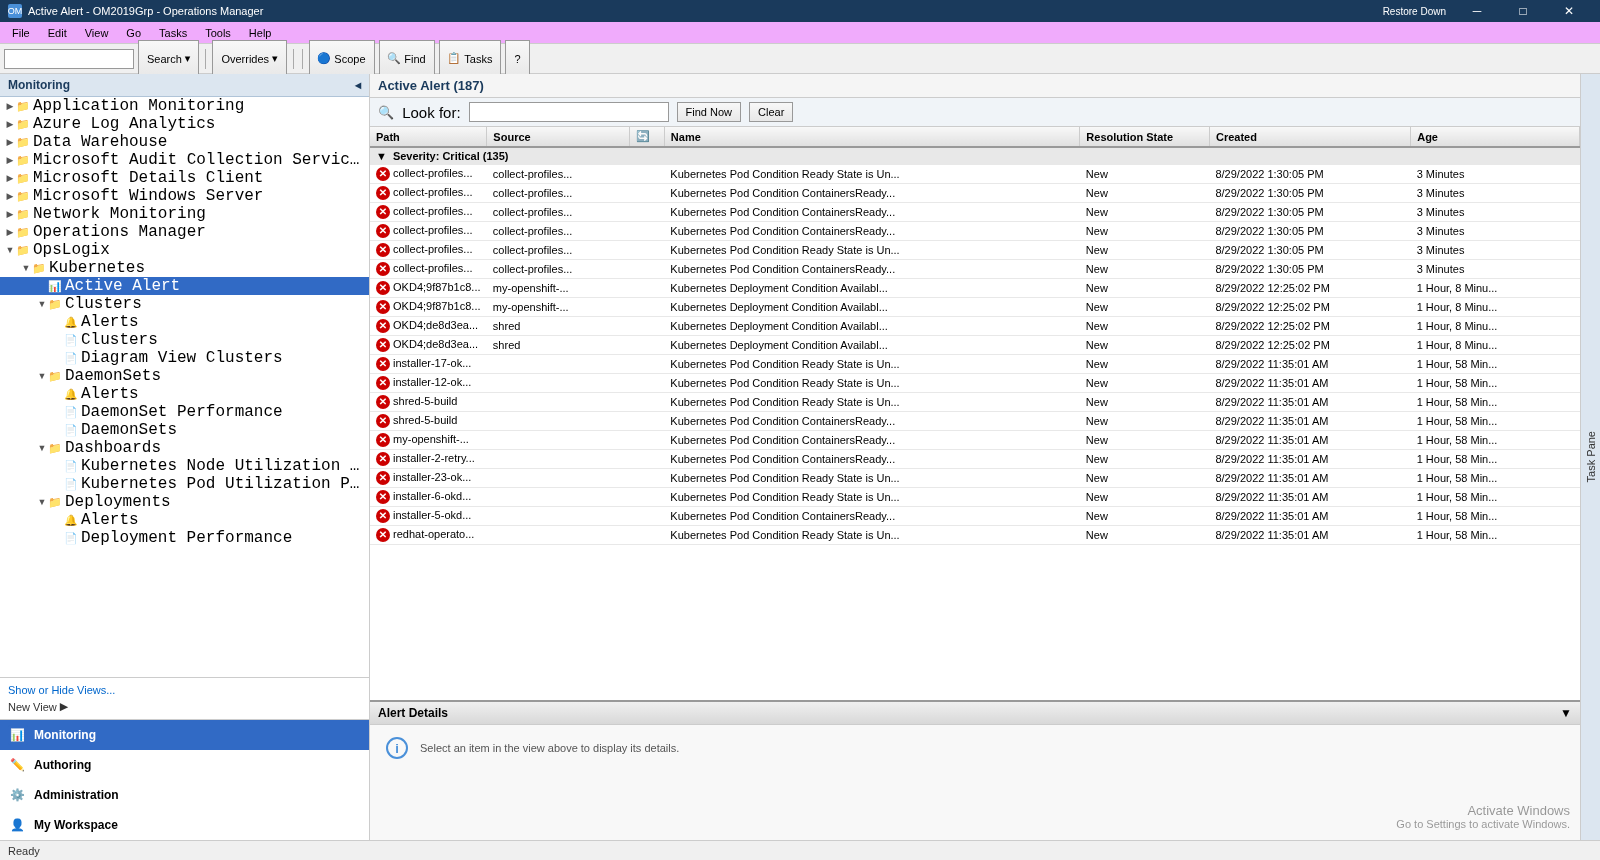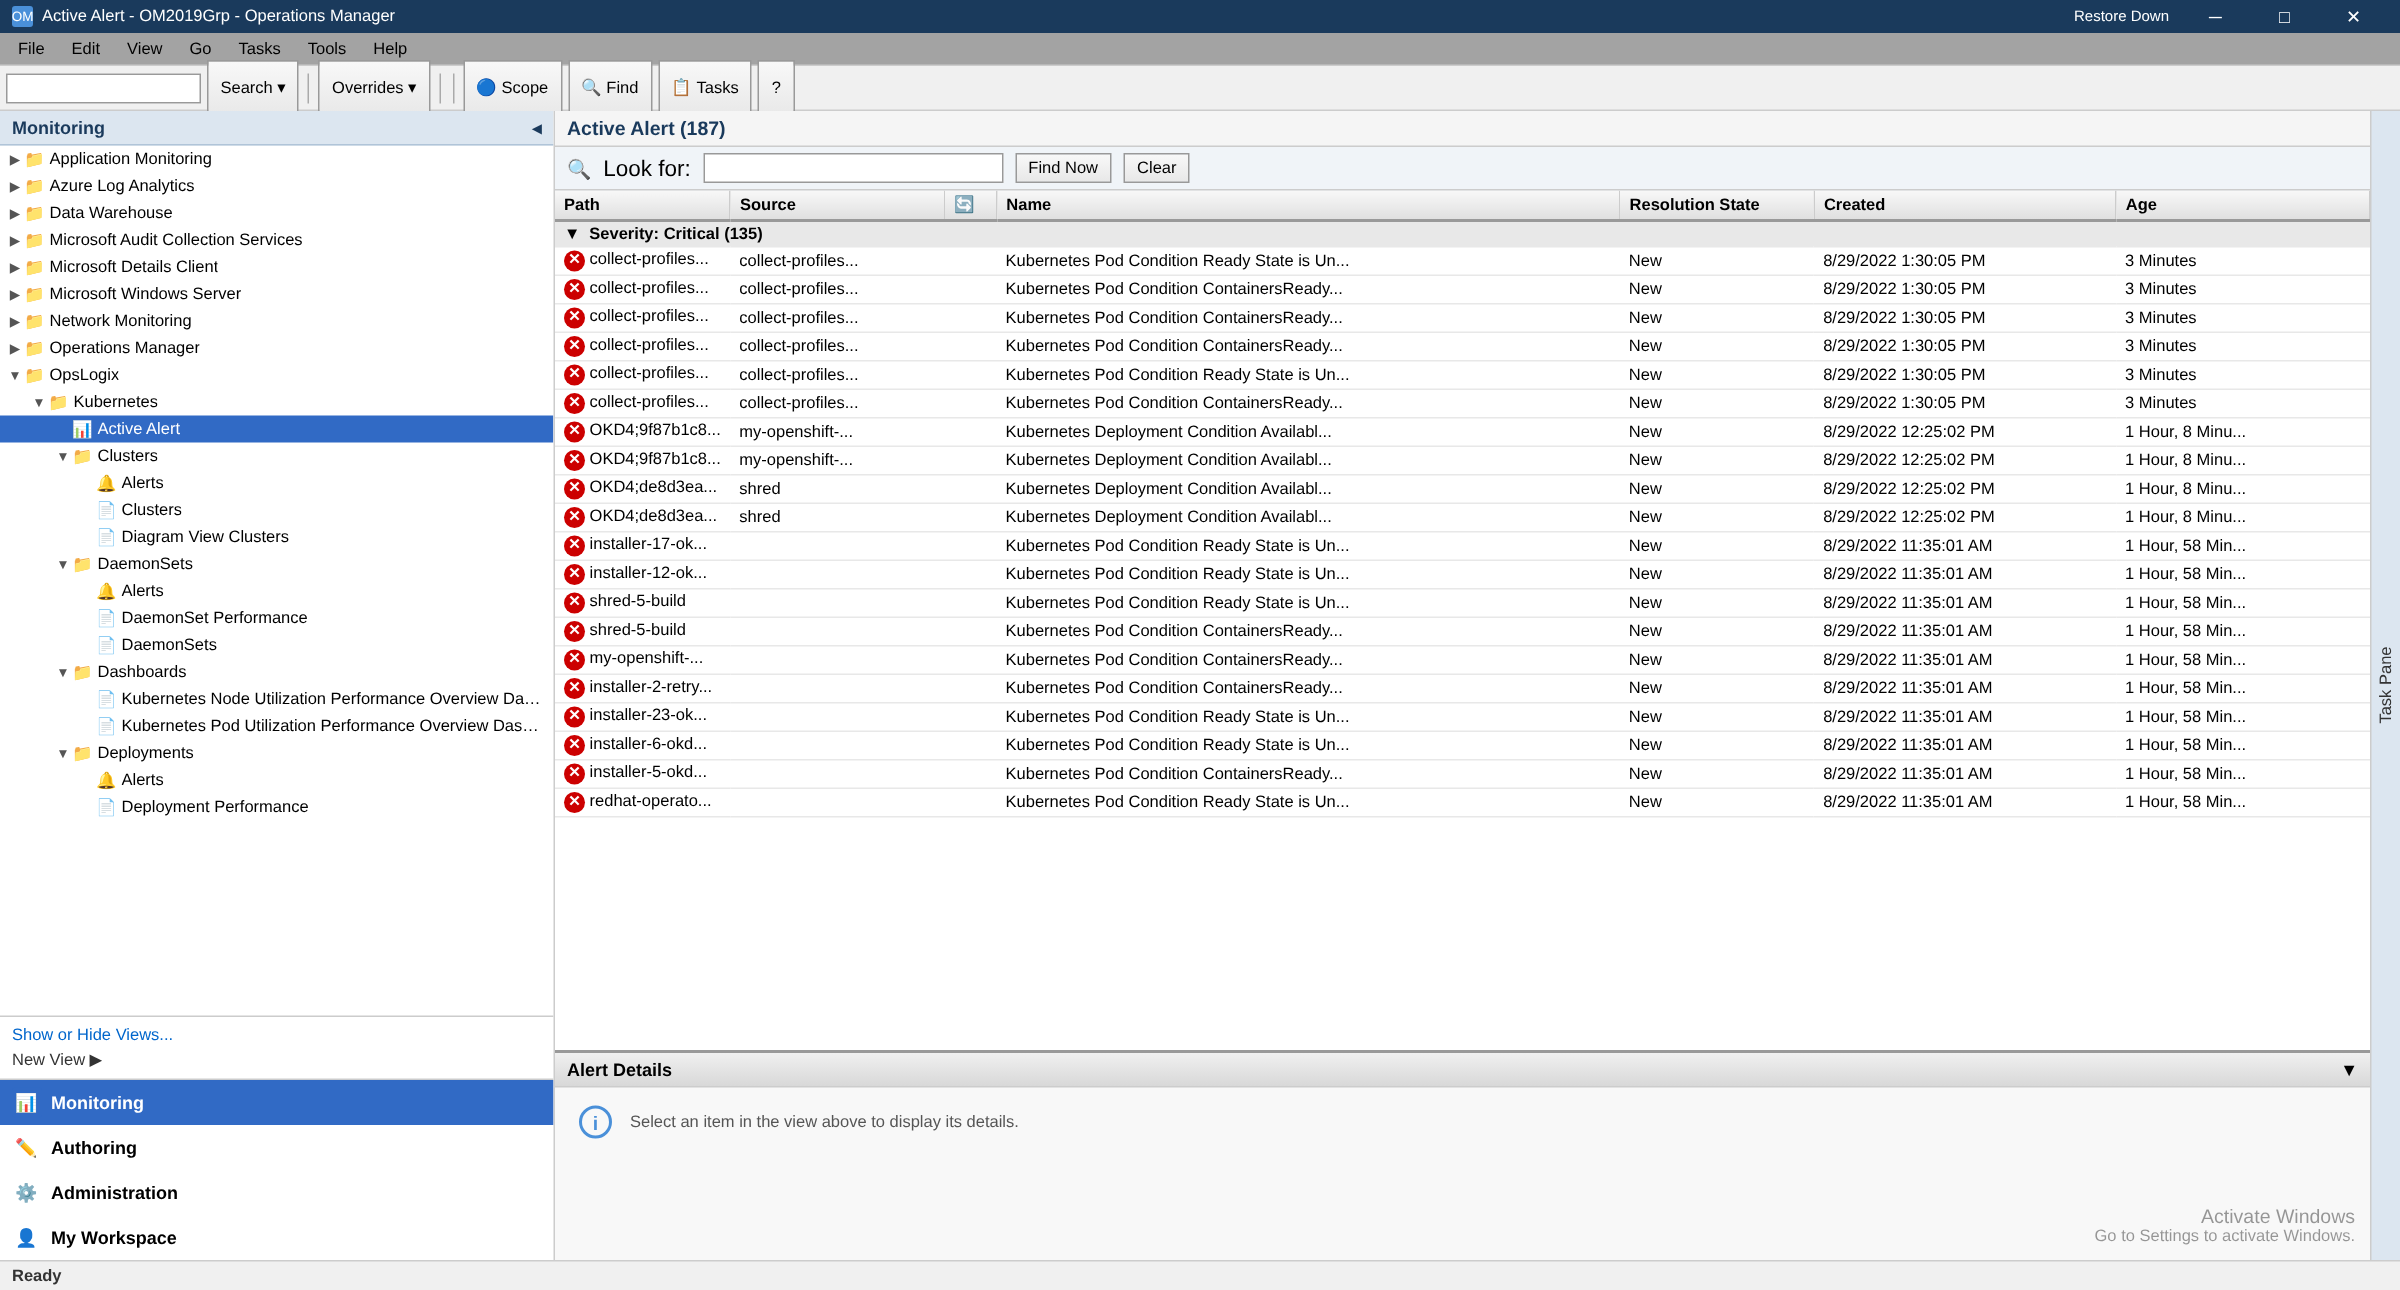--- a/index.html
+++ b/index.html
@@ -17,21 +17,21 @@
       user-select: none;
     }
     #titlebar .title { flex: 1; display: flex; align-items: center; gap: 6px; }
     #titlebar .title-icon { width: 14px; height: 14px; background: #4a90d9; border-radius: 2px; display: flex; align-items: center; justify-content: center; font-size: 9px; color: white; }
     #titlebar .win-controls { display: flex; gap: 0; }
     #titlebar .win-btn { width: 46px; height: 22px; display: flex; align-items: center; justify-content: center; cursor: pointer; font-size: 12px; color: white; }
     #titlebar .restore-down-label { font-size: 10px; color: white; padding: 0 8px; display: flex; align-items: center; cursor: pointer; }
 
     
     #menubar {
-      background: #a3a3a3;
+      background: #f0abfc;
       border-bottom: 1px solid #ccc;
       height: 22px;
       display: flex;
       align-items: center;
       padding: 0 4px;
       gap: 2px;
     }
     .menu-item { padding: 2px 8px; cursor: pointer; font-size: 11px; height: 20px; display: flex; align-items: center; }
 
     
@@ -93,21 +93,21 @@
       display: flex;
       align-items: center;
       padding: 1px 4px;
       cursor: pointer;
       white-space: nowrap;
       height: 18px;
     }
     .tree-item.selected { background: #316ac5; color: white; }
     .tree-item .expand-icon { width: 12px; height: 12px; display: inline-flex; align-items: center; justify-content: center; font-size: 9px; color: #555; flex-shrink: 0; }
     .tree-item .folder-icon { width: 14px; height: 12px; margin-right: 3px; flex-shrink: 0; }
-    .tree-item .item-label { font-size: 11px; overflow: hidden; text-overflow: ellipsis; }
+    .tree-item .item-label { font-size: 16px; overflow: hidden; text-overflow: ellipsis; font-family: Liberation Mono, monospace; }
 
     
     #sidebar-bottom {
       border-top: 1px solid #ccc;
       margin-top: 28px;
     }
     #sidebar-links {
       padding: 4px 0;
       border-bottom: 1px solid #ccc;
     }
@@ -291,21 +291,20 @@
     
     #statusbar {
       height: 20px;
       background: #f0f0f0;
       border-top: 1px solid #ccc;
       display: flex;
       align-items: center;
       padding: 0 8px;
       font-size: 11px;
       color: #333;
-      font-weight: bold;
     }
 
     
     #activate-windows {
       position: fixed;
       bottom: 30px;
       right: 30px;
       text-align: right;
       color: rgba(0,0,0,0.4);
       pointer-events: none;

